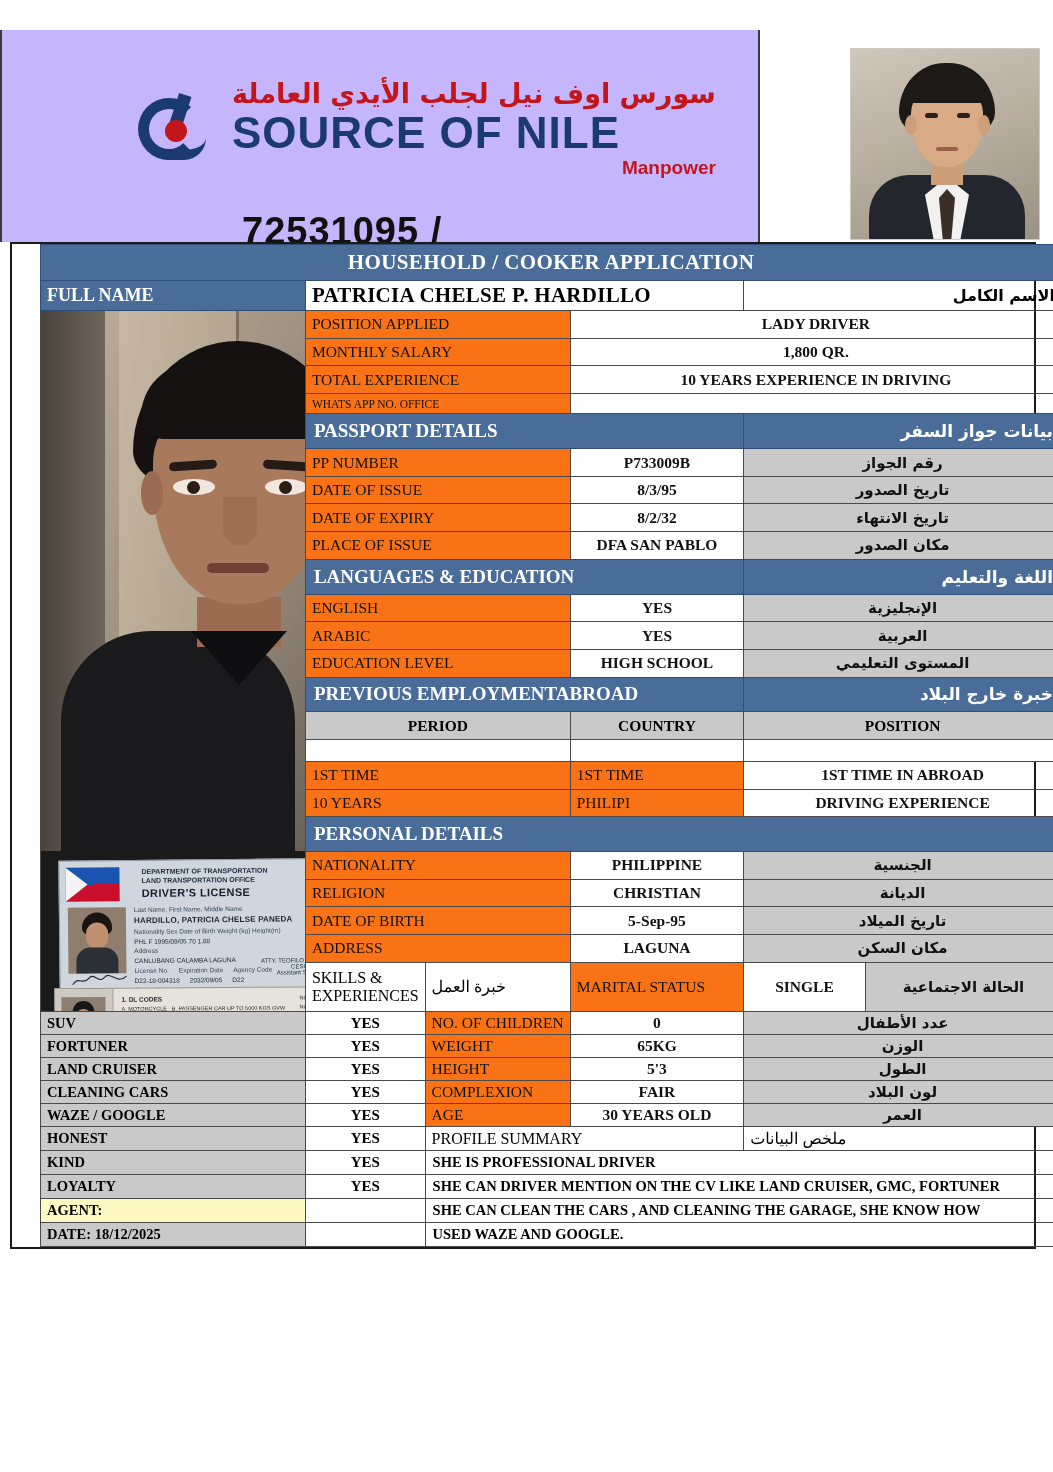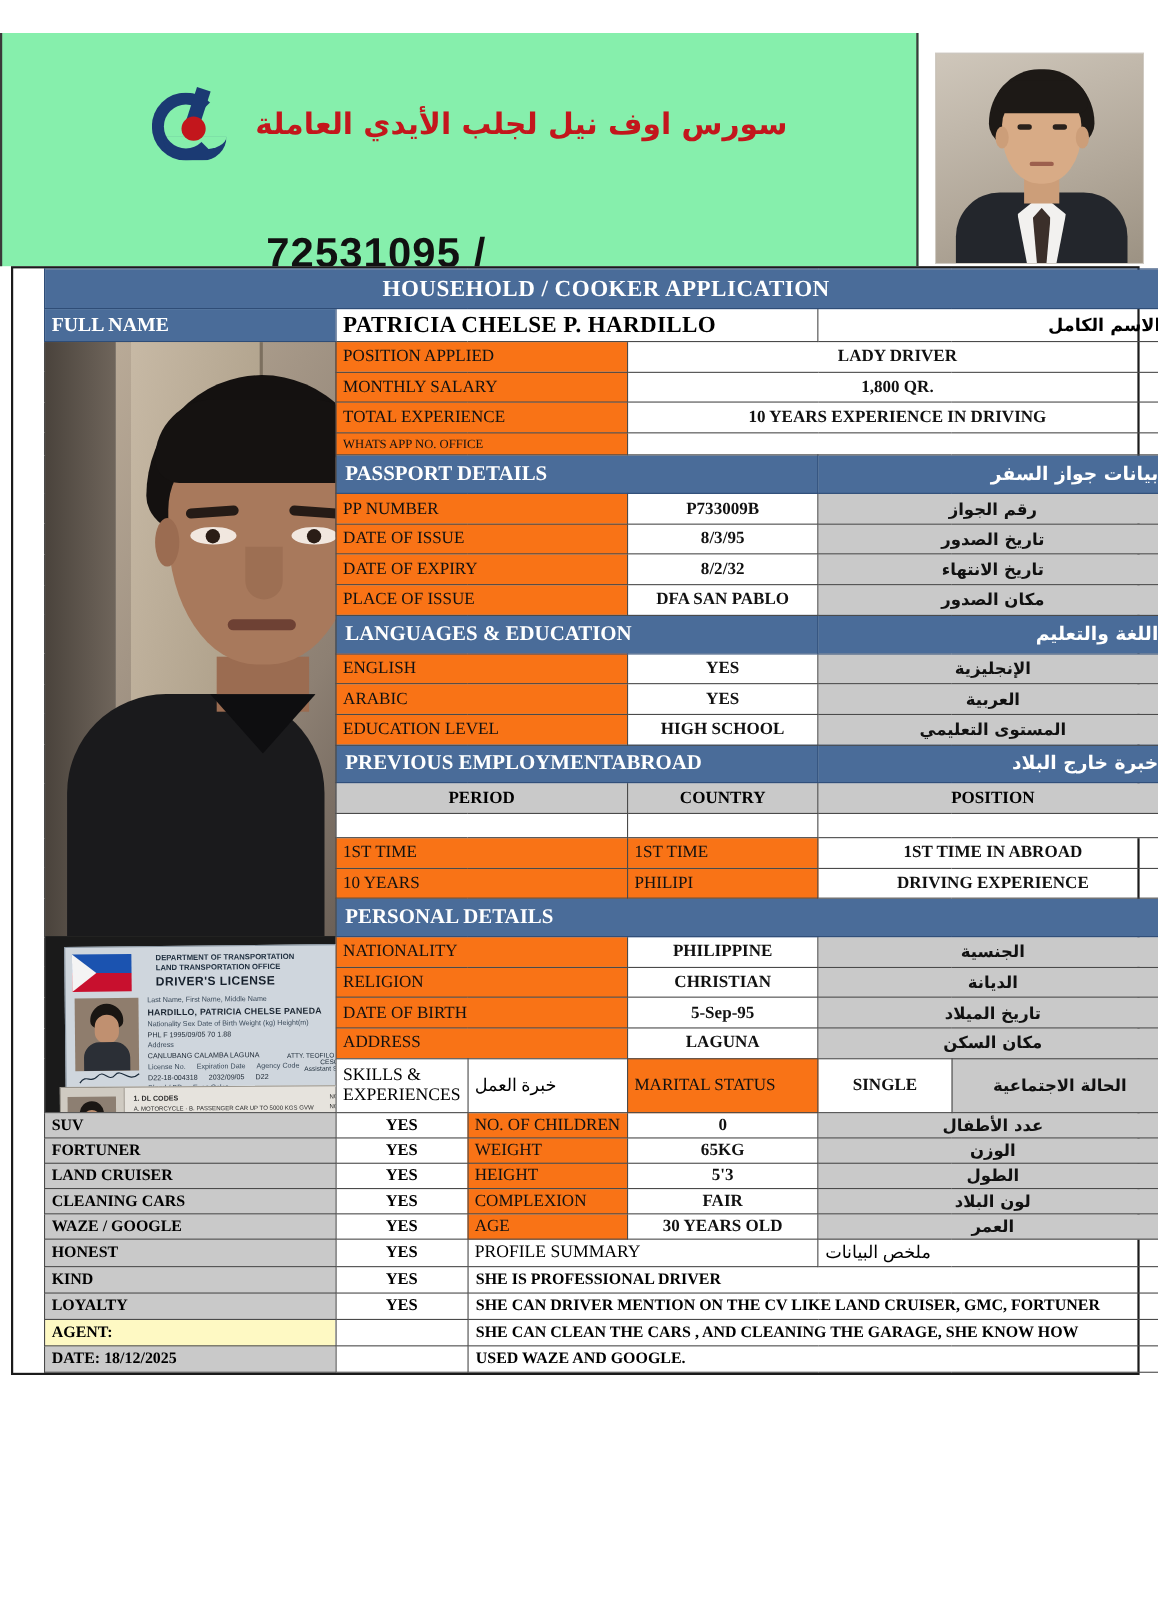--- a/index.html
+++ b/index.html
@@ -10,22 +10,22 @@
     background: #ffffff;
     font-family: "Liberation Serif", serif;
     position: relative;
     overflow: hidden;
   }
 
   
   .header {
     position: absolute;
     left: 0; top: 30px;
-    width: 835px; height: 212px;
-    background: #86efac;
+    width: 760px; height: 212px;
+    background: #c4b5fd;
     border-left: 2px solid #3a3a3a;
     border-right: 2px solid #3a3a3a;
   }
   .logo-row {
     position: absolute;
     left: 130px; top: 48px;
     display: flex;
     align-items: center;
   }
   .logo-mark {
@@ -255,20 +255,22 @@
 <div class="header">
   <div class="logo-row">
     <div class="logo-mark">
       <div class="ring"></div>
       <div class="bar"></div>
       <div class="swoosh"></div>
       <div class="dot"></div>
     </div>
     <div class="logo-text">
       <div class="logo-arabic">سورس اوف نيل لجلب الأيدي العاملة</div>
+      <div class="logo-main">SOURCE OF NILE</div>
+      <div class="logo-sub">Manpower</div>
     </div>
   </div>
   <div class="phone">72531095  /</div>
 </div>
 
 <div class="photo-portrait">
   <div class="pp-bg"></div>
   <div class="pp-body"></div>
   <div class="pp-shirt"></div>
   <div class="pp-tie"></div>

